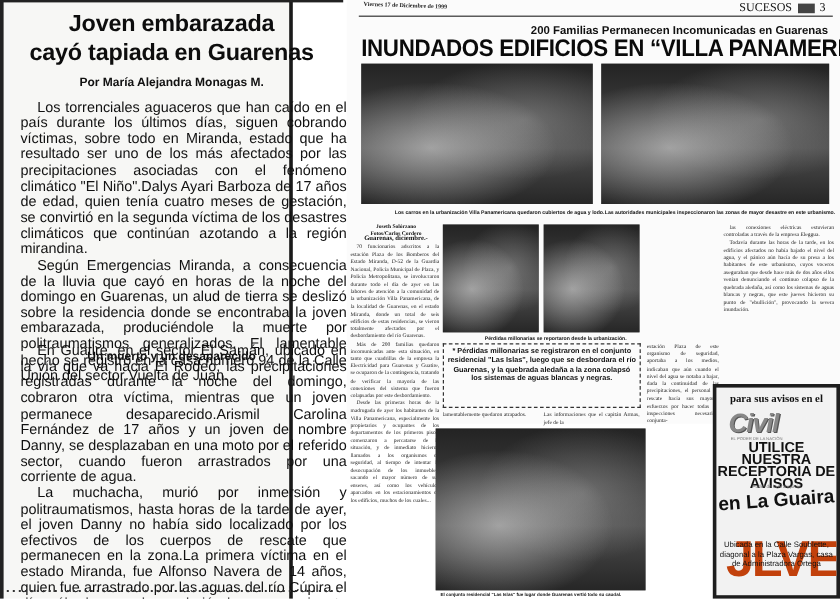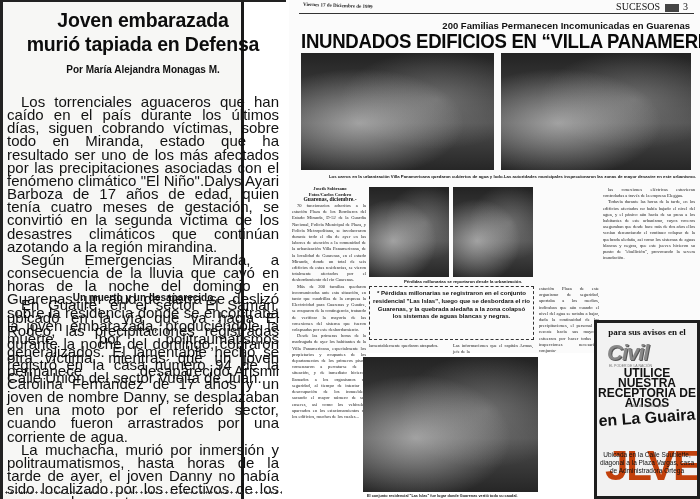--- a/index.html
+++ b/index.html
@@ -20,22 +20,22 @@
     .headline {
       position: absolute; left: 8px; top: 8px; width: 270px;
       text-align: center; font-weight: bold; font-size: 19.5px; line-height: 24px;
       letter-spacing: -0.2px; color: #0d0d0d;
     }
     .byline {
       position: absolute; left: 8px; top: 64px; width: 270px; text-align: center;
       font-weight: bold; font-size: 10px; color: #111;
     }
     .body-text {
-      position: absolute; left: 7px; width: 272px;
-      font-size: 15px; line-height: 13.15px; text-align: justify; color: #111; margin-top: 12px;
+      position: absolute; left: 17px; width: 272px;
+      font-size: 12px; line-height: 13.15px; text-align: justify; color: #111;
     }
     .body-text p { margin: 0; text-indent: 14px; }
     .subhead {
       position: absolute; left: 7px; top: 272px; width: 272px; text-align: center;
       font-weight: bold; font-size: 10px; color: #111; margin-top: 20px;
     }
     .dots {
       position: absolute; left: 4px; top: 490px; width: 278px; height: 6px;
       background-image: radial-gradient(circle, #333 0.9px, transparent 1.2px);
       background-size: 5px 5px;
@@ -111,21 +111,21 @@
   </style>
 </head>
 <body>
 
 <div class="left">
   <div class="frame-left"></div>
   <div class="frame-top"></div>
 
   <div class="headline">
     <div>Joven embarazada</div>
-    <div>murió tapiada en Defensa</div>
+    <div>cayó tapiada en Guarenas</div>
   </div>
 
   <div class="byline">Por María Alejandra Monagas M.</div>
 
   <div class="body-text" style="top:83px;">
     <p>Los torrenciales aguaceros que han caído en el país durante los últimos días, siguen cobrando víctimas, sobre todo en Miranda, estado que ha resultado ser uno de los más afectados por las precipitaciones asociadas con el fenómeno climático "El Niño".Dalys Ayari Barboza de 17 años de edad, quien tenía cuatro meses de gestación, se convirtió en la segunda víctima de los desastres climáticos que continúan azotando a la región mirandina.</p>
     <p>Según Emergencias Miranda, a consecuencia de la lluvia que cayó en horas de la noche del domingo en Guarenas, un alud de tierra se deslizó sobre la residencia donde se encontraba la joven embarazada, produciéndole la muerte por politraumatismos generalizados. El lamentable hecho se registró en la casa número 94 de la Calle Unión del sector Vuelta de Juan.</p>
   </div>
 
   <div class="subhead">Un muerto y un desaparecido</div>

